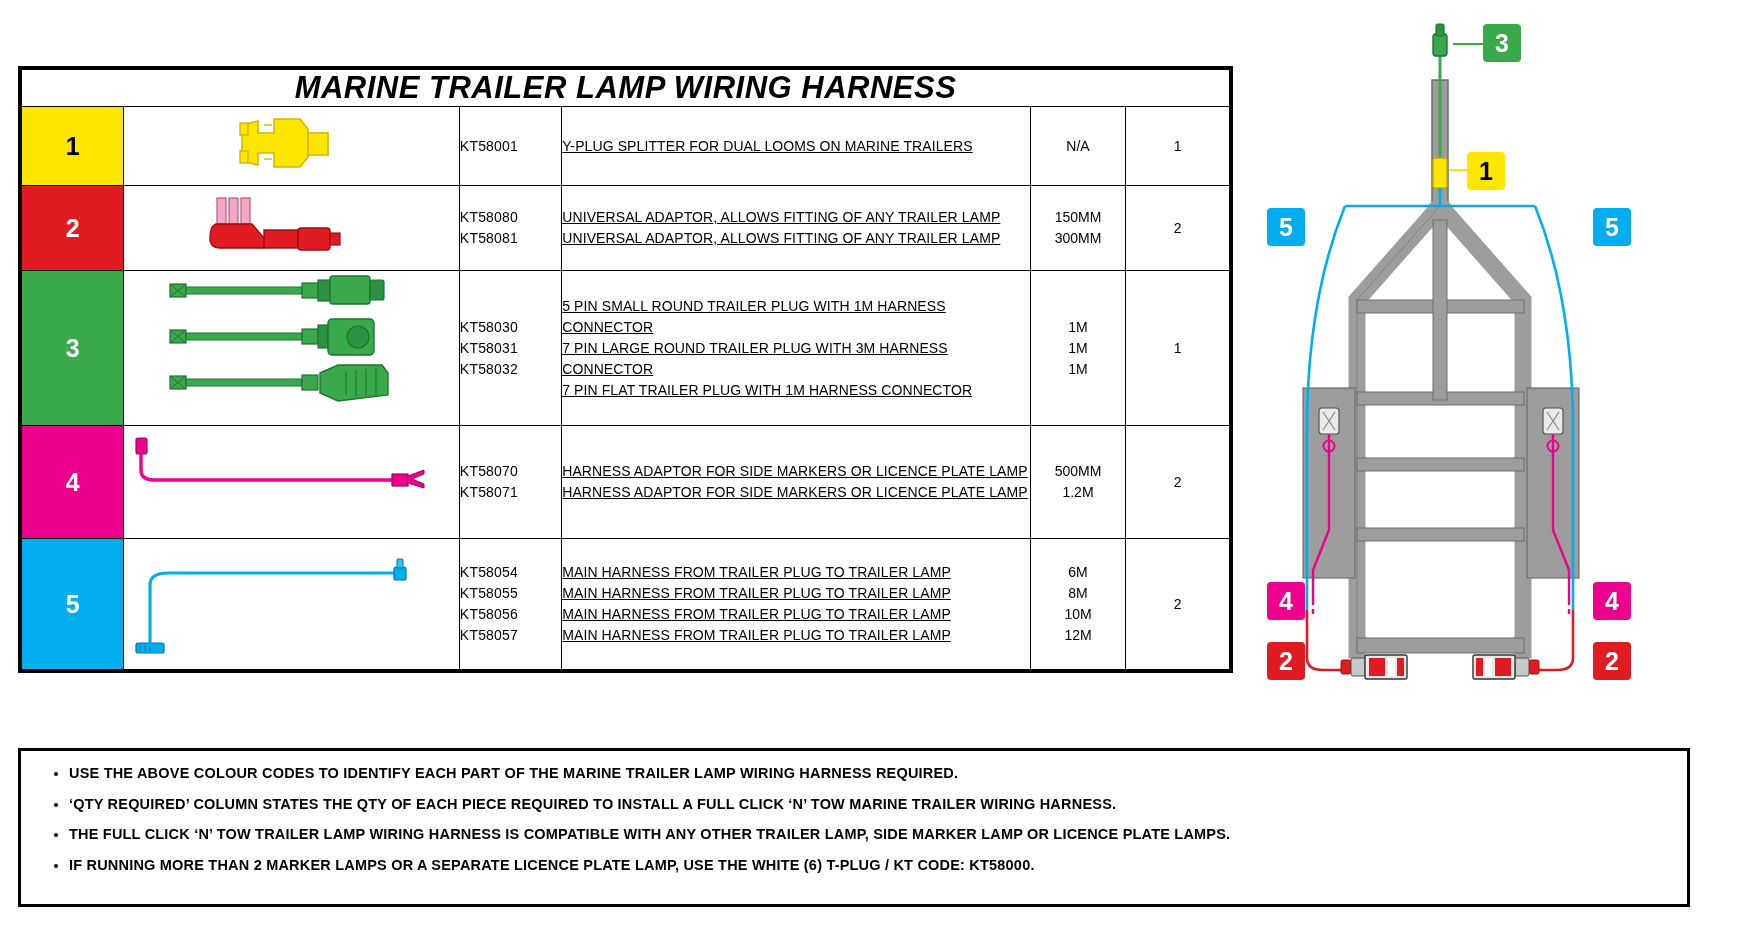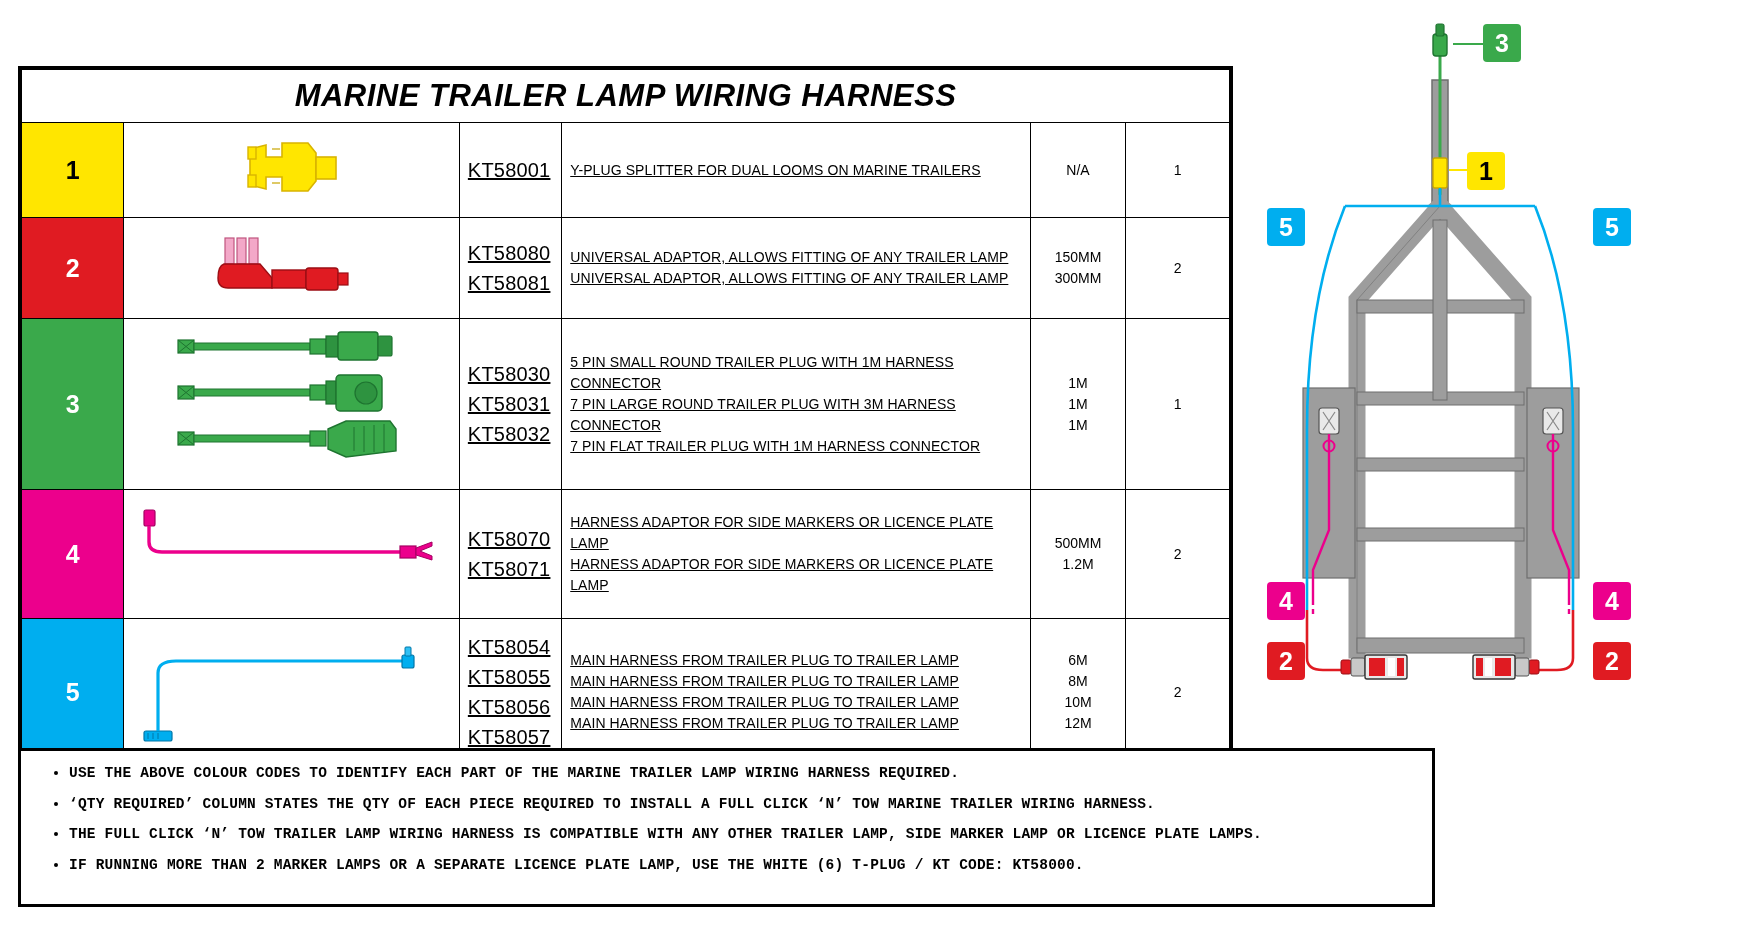--- a/index.html
+++ b/index.html
@@ -32,21 +32,21 @@
     box-sizing: border-box;
     background: #fff;
   }
   table.harness {
     border-collapse: collapse;
     width: 100%;
     table-layout: fixed;
   }
   table.harness td, table.harness th {
     border: 1.5px solid #000;
-    padding: 8px;
+    padding: 0;
     vertical-align: middle;
   }
   .title-cell {
     text-align: center;
     font-size: 31px;
     font-weight: bold;
     font-style: italic;
     letter-spacing: 0.5px;
     padding: 8px 0 10px 0;
     border-left: none;
@@ -61,25 +61,24 @@
     line-height: 1.18;
     padding: 9px 2px;
   }
   .colour-cell {
     text-align: center;
     font-size: 25px;
     font-weight: bold;
     color: #000;
   }
   .kt-cell {
-    font-size: 20px;
+    font-size: 14px;
     padding-left: 12px;
     line-height: 1.5;
     letter-spacing: 0.2px;
-    text-decoration: underline;
   }
   .desc-cell {
     font-size: 14px;
     padding-left: 8px;
     line-height: 1.5;
     letter-spacing: 0.1px;
     text-decoration: underline;
   }
   .len-cell {
     font-size: 14px;
@@ -96,26 +95,25 @@
     height: 100%;
     padding: 4px 0;
   }
   .diag-box { position: relative; width: 100%; height: 100%; }
 
   
   .notes {
     position: absolute;
     left: 18px;
     top: 748px;
-    width: 1417px;
+    width: 1672px;
     border: 3px solid #000;
     box-sizing: border-box;
     padding: 13px 10px 13px 26px;
     background: #fff;
-    font-family: Liberation Mono, monospace;
   }
   .notes ul { margin: 0; padding: 0 0 0 22px; }
   .notes li {
     font-size: 14.5px;
     font-weight: bold;
     letter-spacing: 0.2px;
     line-height: 1.35;
     margin-bottom: 11px;
   }
   .notes li:last-child { margin-bottom: 16px; }

